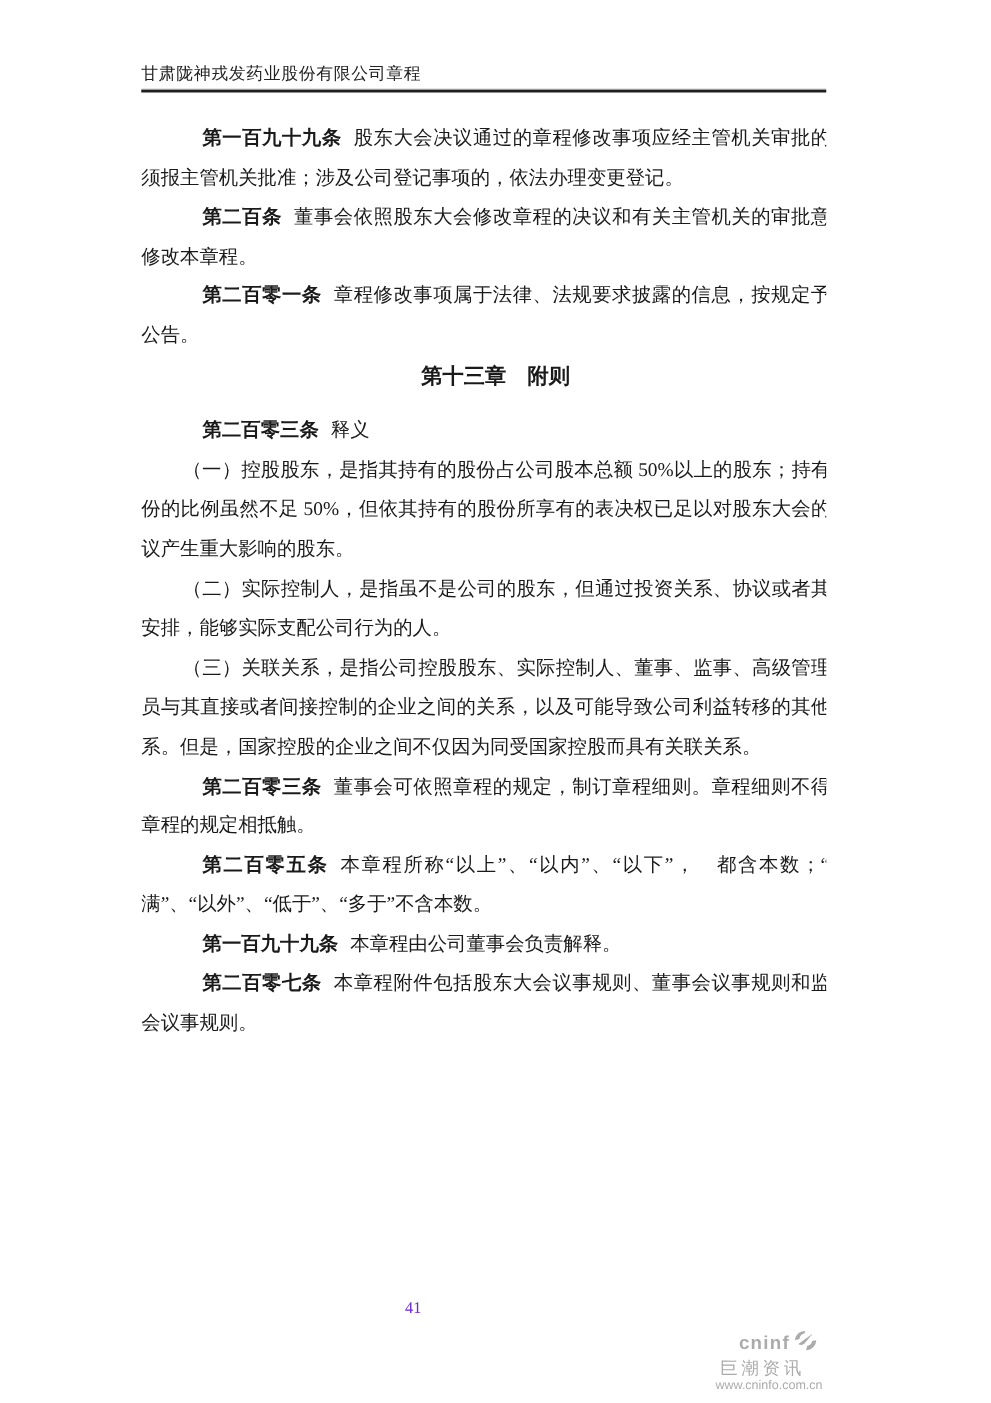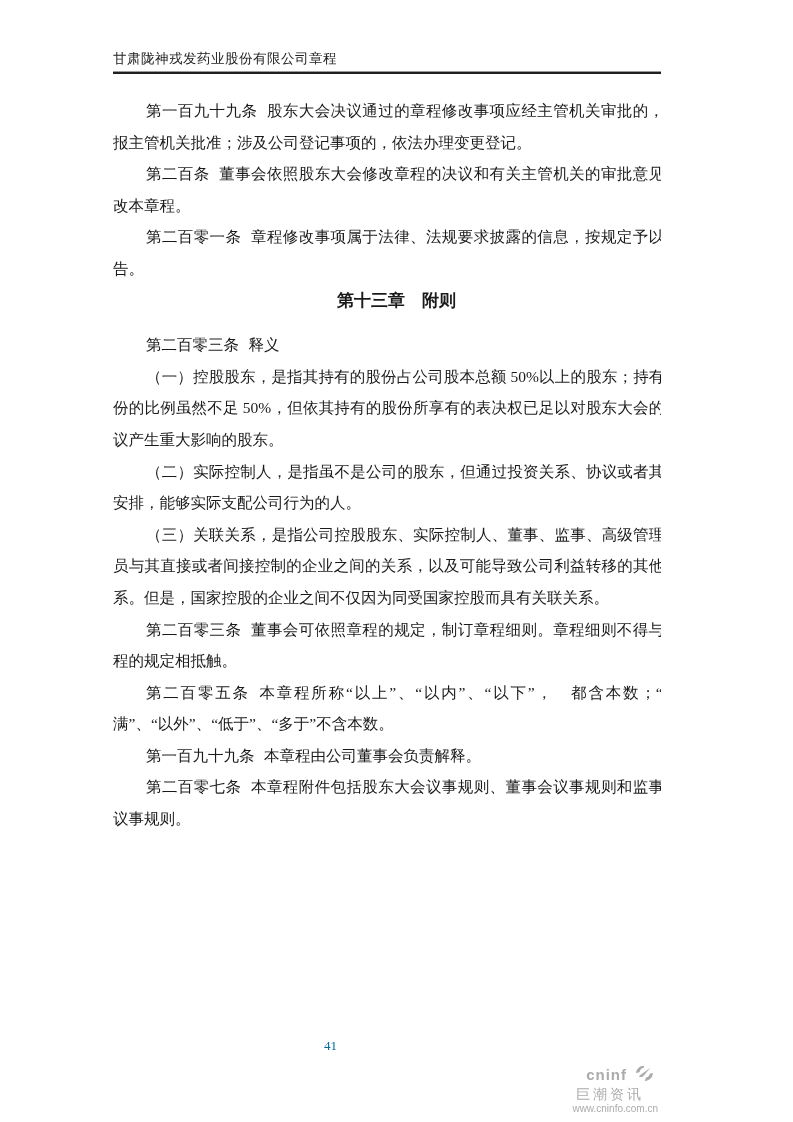--- a/index.html
+++ b/index.html
@@ -40,55 +40,56 @@
     font-size: 15.5px;
     line-height: 31.6px;
     text-align: justify;
     color: #1a1a1a;
   }
   .para {
     margin: 0;
     text-indent: 33px;
   }
   .art-num {
-    font-weight: normal;
+    font-weight: bold;
     padding-right: 0.62em;
+    margin-left: 16px;
   }
   .chapter {
     margin: 0 0 13px 0;
     text-indent: 0;
     text-align: center;
     font-weight: bold;
     font-size: 17px;
   }
   
   .footer-page {
     position: absolute;
     top: 1038px;
     left: 0;
     width: 100%;
     text-align: center;
     font-size: 13px;
-    color: #0369a1;
+    color: #6d28d9;
   }
   
   .watermark {
     position: absolute;
     right: 3px;
     bottom: 8px;
     text-align: right;
     font-family: "Liberation Sans", "DejaVu Sans", sans-serif;
     color: #ababab;
     line-height: 1.1;
   }
   .wm-top {
     display: flex;
     align-items: center;
     justify-content: flex-end;
-    gap: 6px;
+    gap: 1px;
     padding-right: 4px;
   }
   .wm-brand {
     font-weight: bold;
     font-size: 15px;
     letter-spacing: 1px;
   }
   .wm-icon { display: inline-block; margin-left: 2px; }
   .wm-name {
     font-size: 14px;

